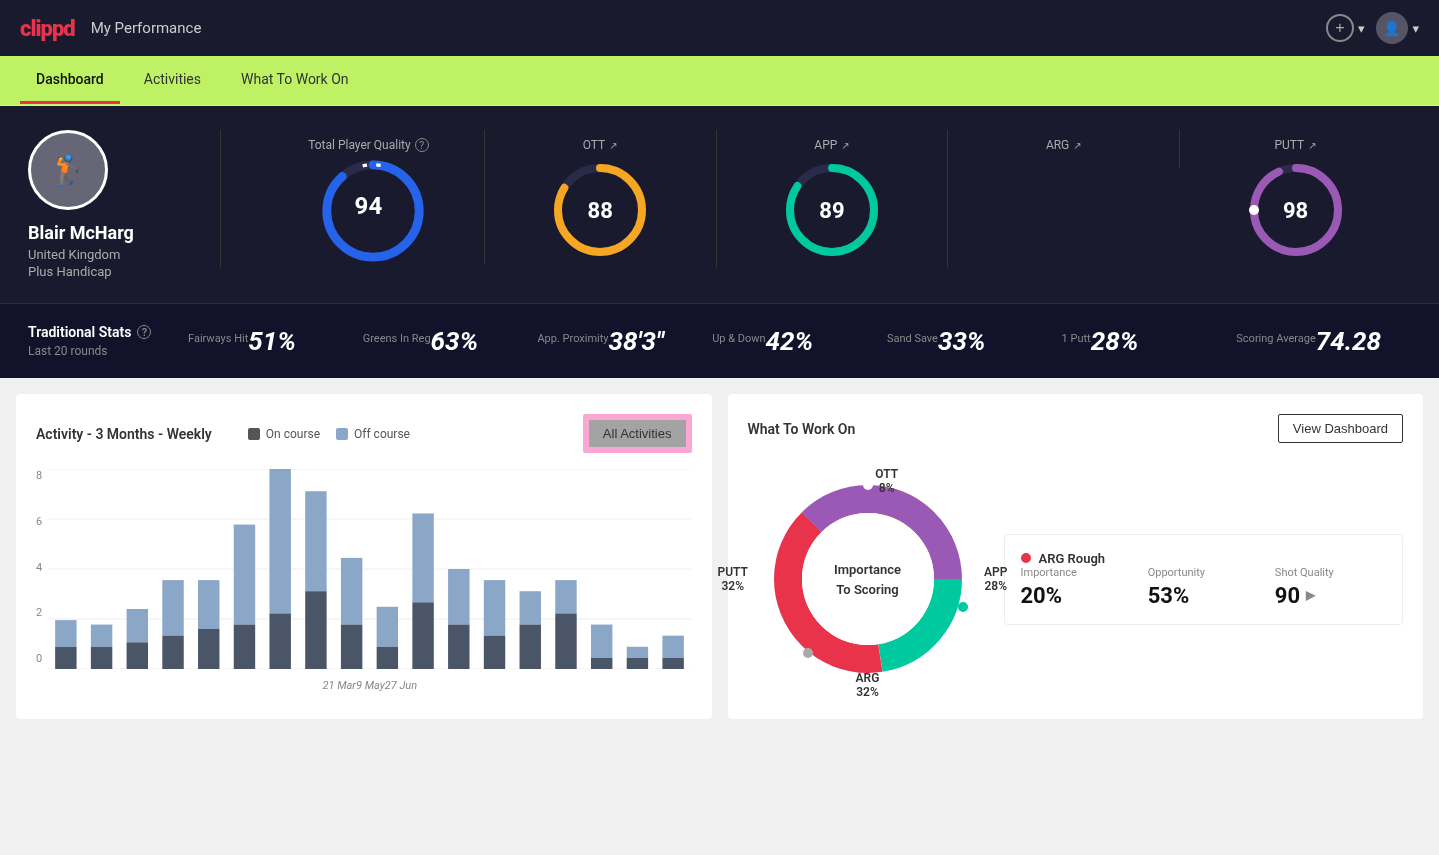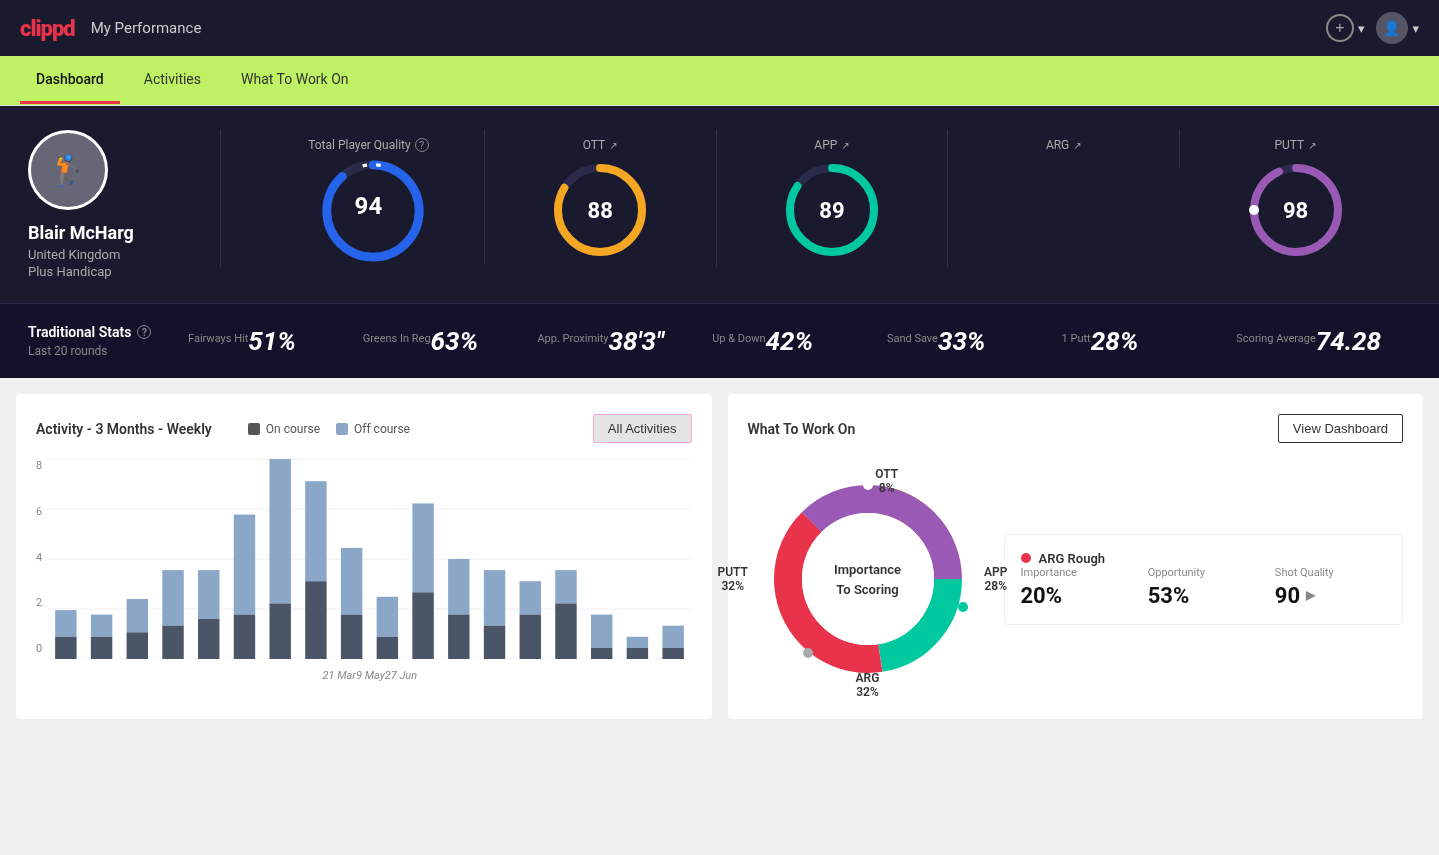--- a/index.html
+++ b/index.html
@@ -146,21 +146,21 @@
       align-items: center;
       justify-content: space-between;
       margin-bottom: 16px;
     }
     .card-title { font-size: 14px; font-weight: 600; color: #333; }
     .legend { display: flex; gap: 16px; align-items: center; }
     .legend-item { display: flex; align-items: center; gap: 6px; font-size: 12px; color: #555; }
     .legend-dot { width: 12px; height: 12px; border-radius: 2px; }
 
     .all-activities-btn {
-      border: 1px solid #f9a8d4; background: #e5e5e5; padding: 6px 14px;
+      border: 6px solid #f9a8d4; background: #a3a3a3; padding: 6px 14px;
       font-size: 13px; cursor: pointer; border-radius: 2px; color: #333;
     }
     .view-dashboard-btn {
       border: 1px solid #333; background: #fff; padding: 6px 14px;
       font-size: 13px; cursor: pointer; border-radius: 2px; color: #333;
     }
 
     
     .wtw-content { display: flex; gap: 16px; align-items: center; }
     .argroughcard {

